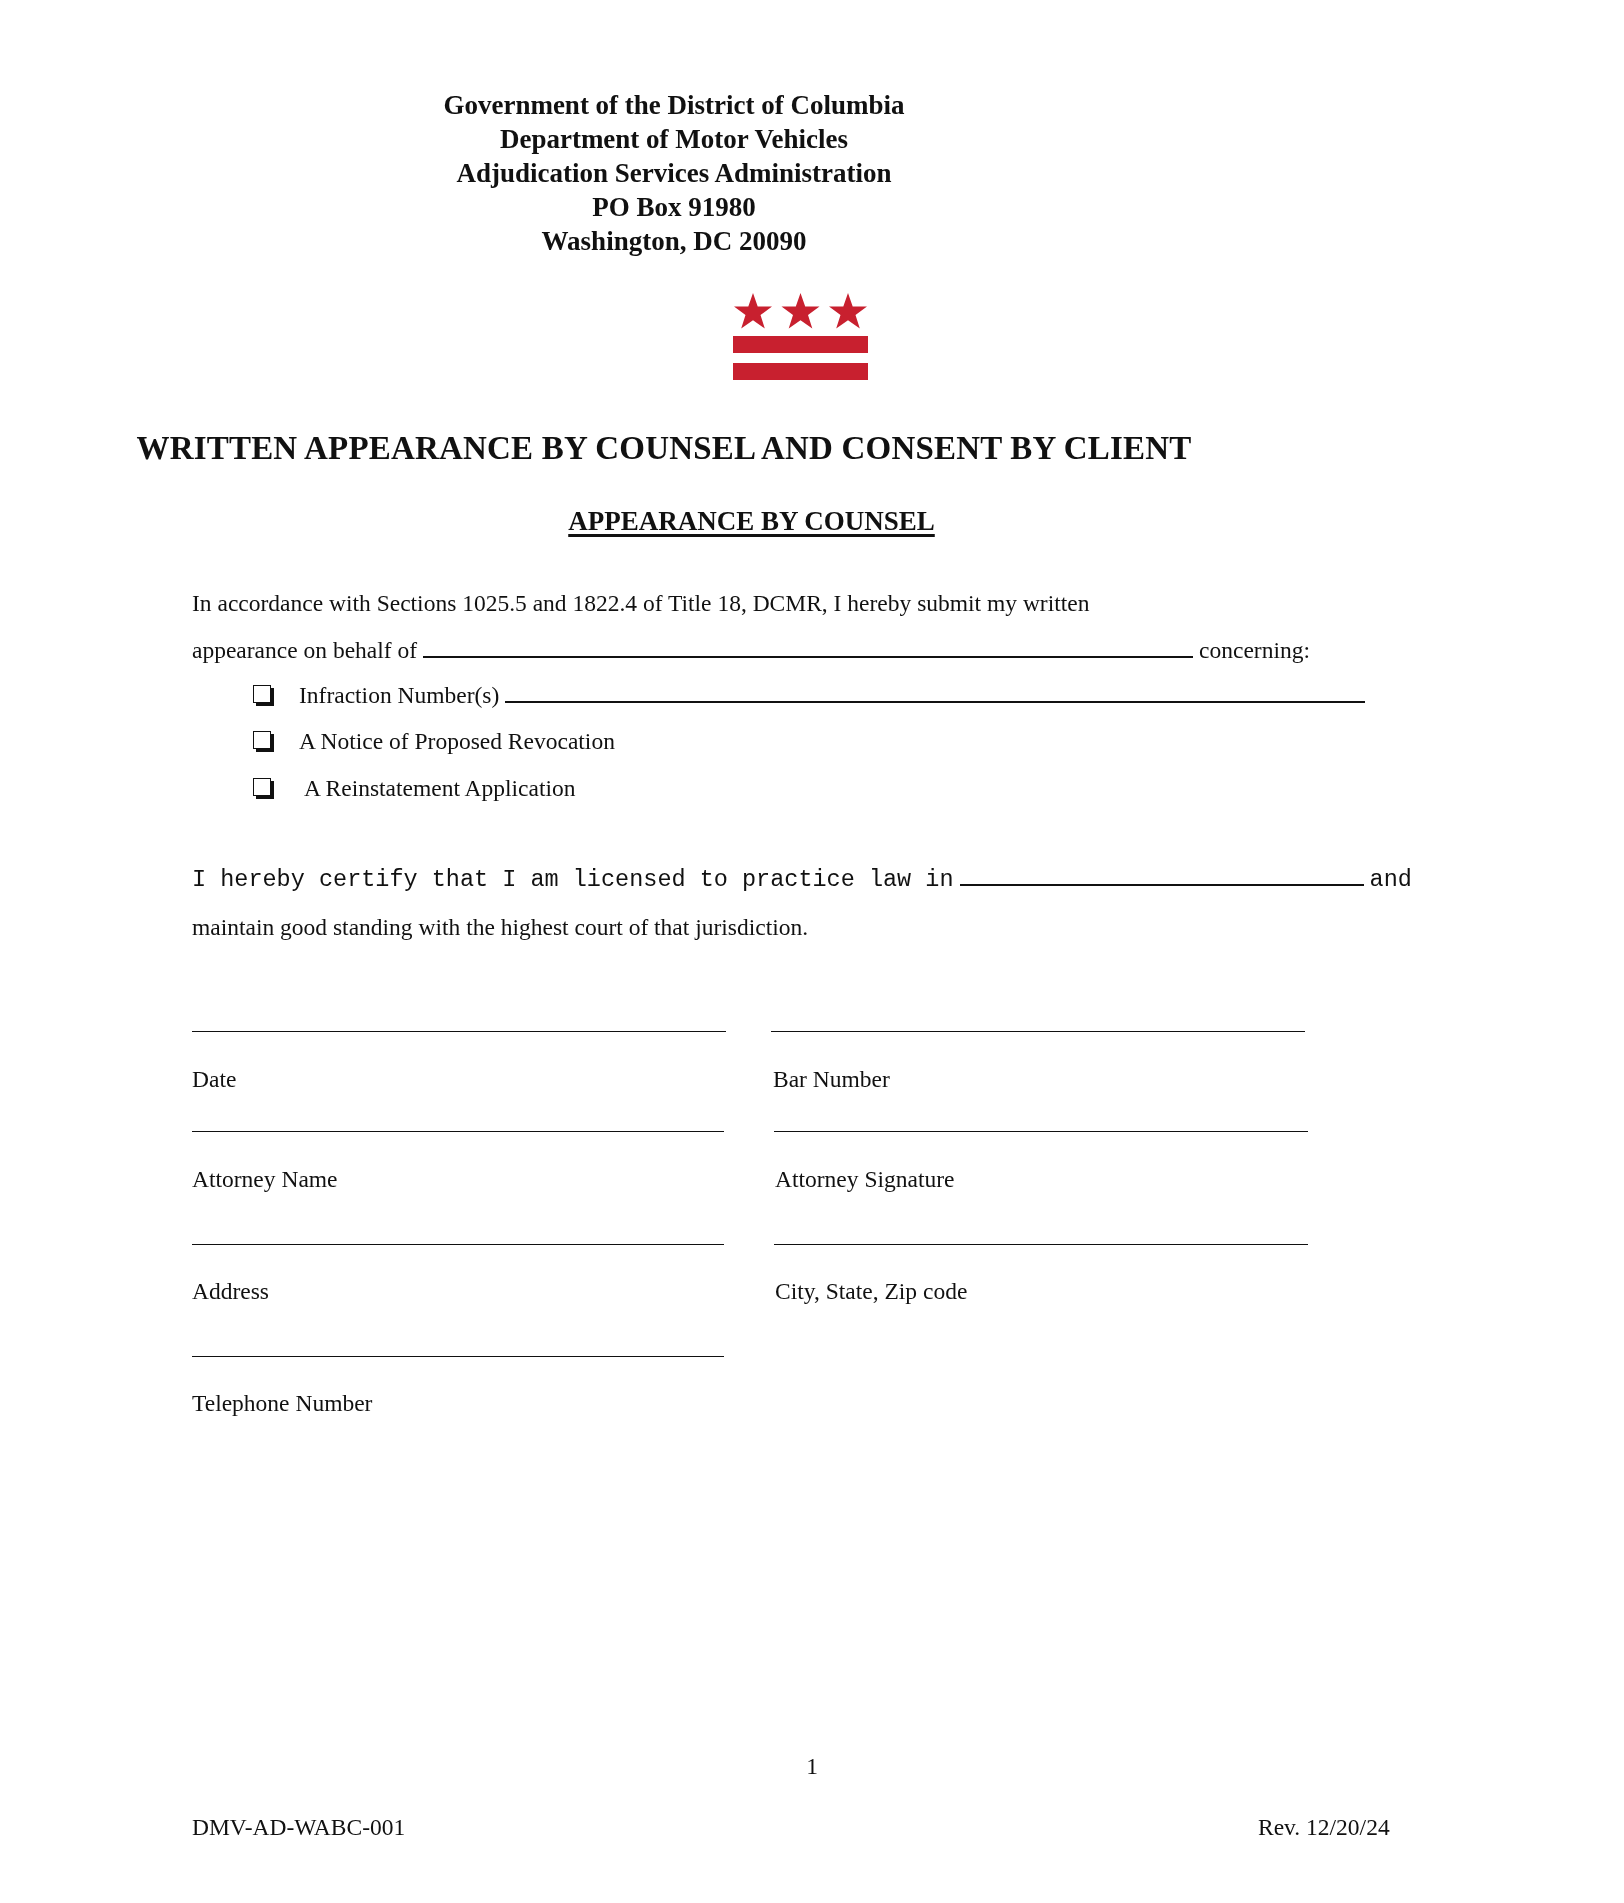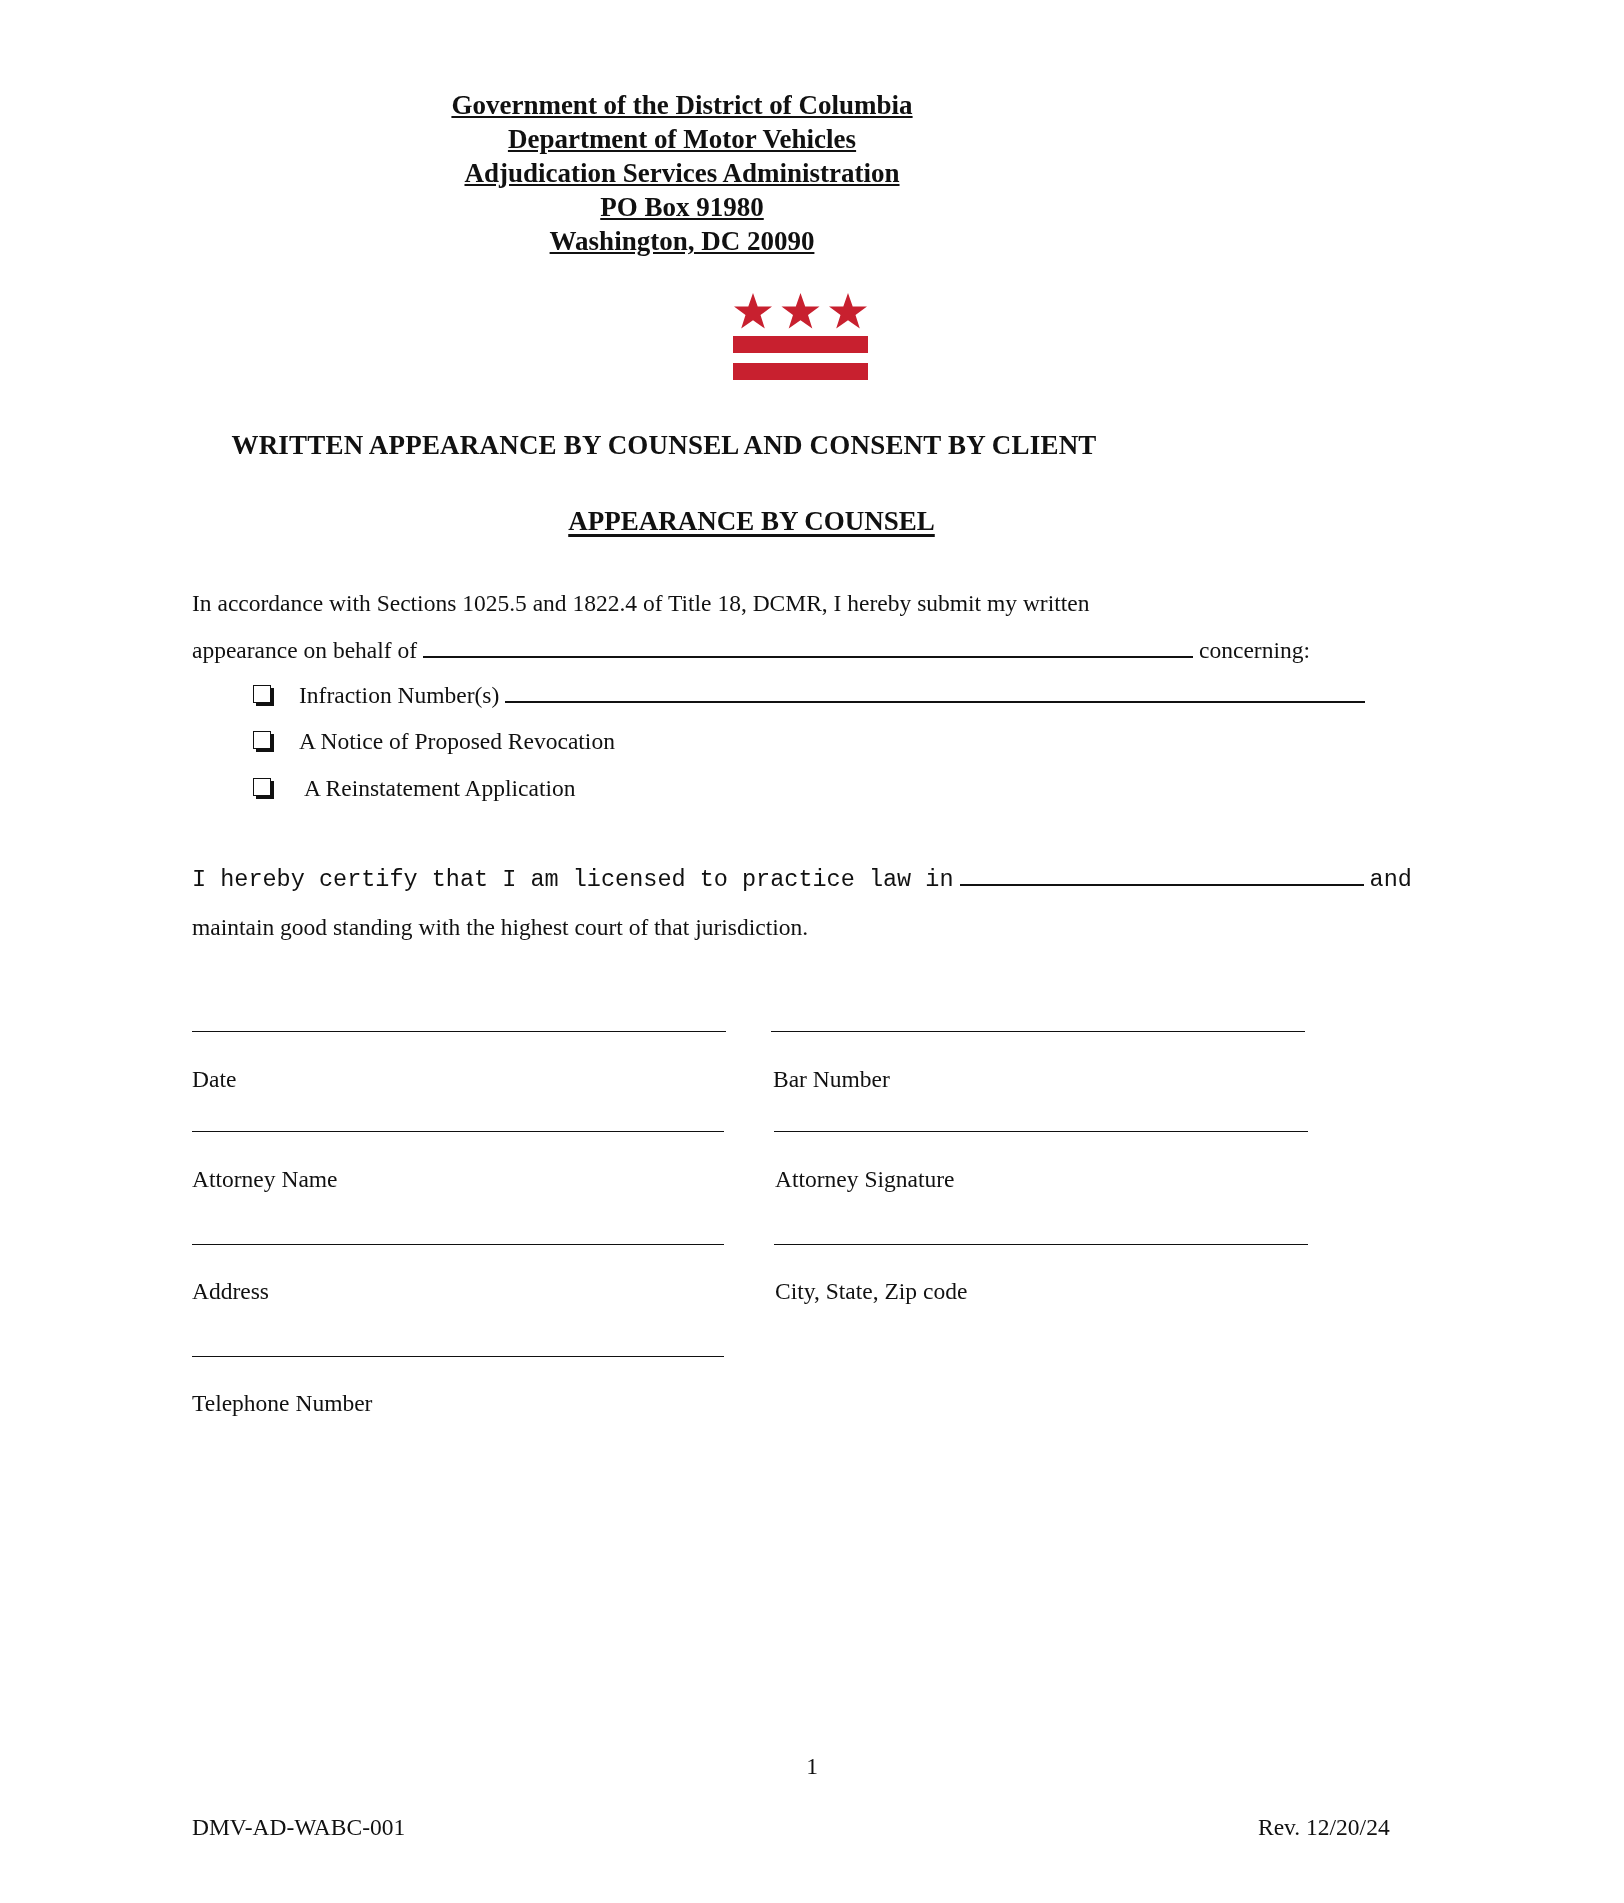--- a/index.html
+++ b/index.html
@@ -1,20 +1,20 @@
 <!DOCTYPE html>
 <html><head>
 <meta charset="utf-8">
 <style>
   html, body { margin: 0; padding: 0; background: #ffffff; }
   body { width: 1624px; height: 1903px; position: relative; overflow: hidden;
          font-family: "Liberation Serif", "DejaVu Serif", serif; color: #111; }
   .abs { position: absolute; white-space: nowrap; }
-  .hdr { left: 8px; width: 1348px; text-align: center; font-weight: bold; font-size: 27px; line-height: 34px; text-decoration: underline; }
-  .title { left: 0; width: 1328px; text-align: center; font-weight: bold; font-size: 27px; letter-spacing: 0.2px; }
+  .hdr { left: 0; width: 1348px; text-align: center; font-weight: bold; font-size: 27px; line-height: 34px; }
+  .title { left: 0; width: 1328px; text-align: center; font-weight: bold; font-size: 33px; letter-spacing: 0.2px; }
   .subtitle { left: 0; width: 1503px; text-align: center; font-weight: bold; font-size: 27px; }
   .subtitle span { text-decoration: underline; text-decoration-thickness: 3px; text-underline-offset: 4px; }
   .body { font-size: 23.5px; line-height: 30px; }
   .blank { display: inline-block; border-bottom: 2.5px solid #111; vertical-align: baseline; height: 18px; margin: 0 6px; }
   .cb { position: absolute; width: 16px; height: 16px; border: 1.5px solid #111; box-shadow: 3px 3px 0 #111; background: #fff; }
   .sigline { position: absolute; height: 0; border-top: 1.6px solid #111; }
   .siglabel { font-size: 23.5px; margin-top: 29px; }
   .flag { position: absolute; left: 733px; top: 293px; width: 135px; height: 88px; }
 </style>
 </head>

